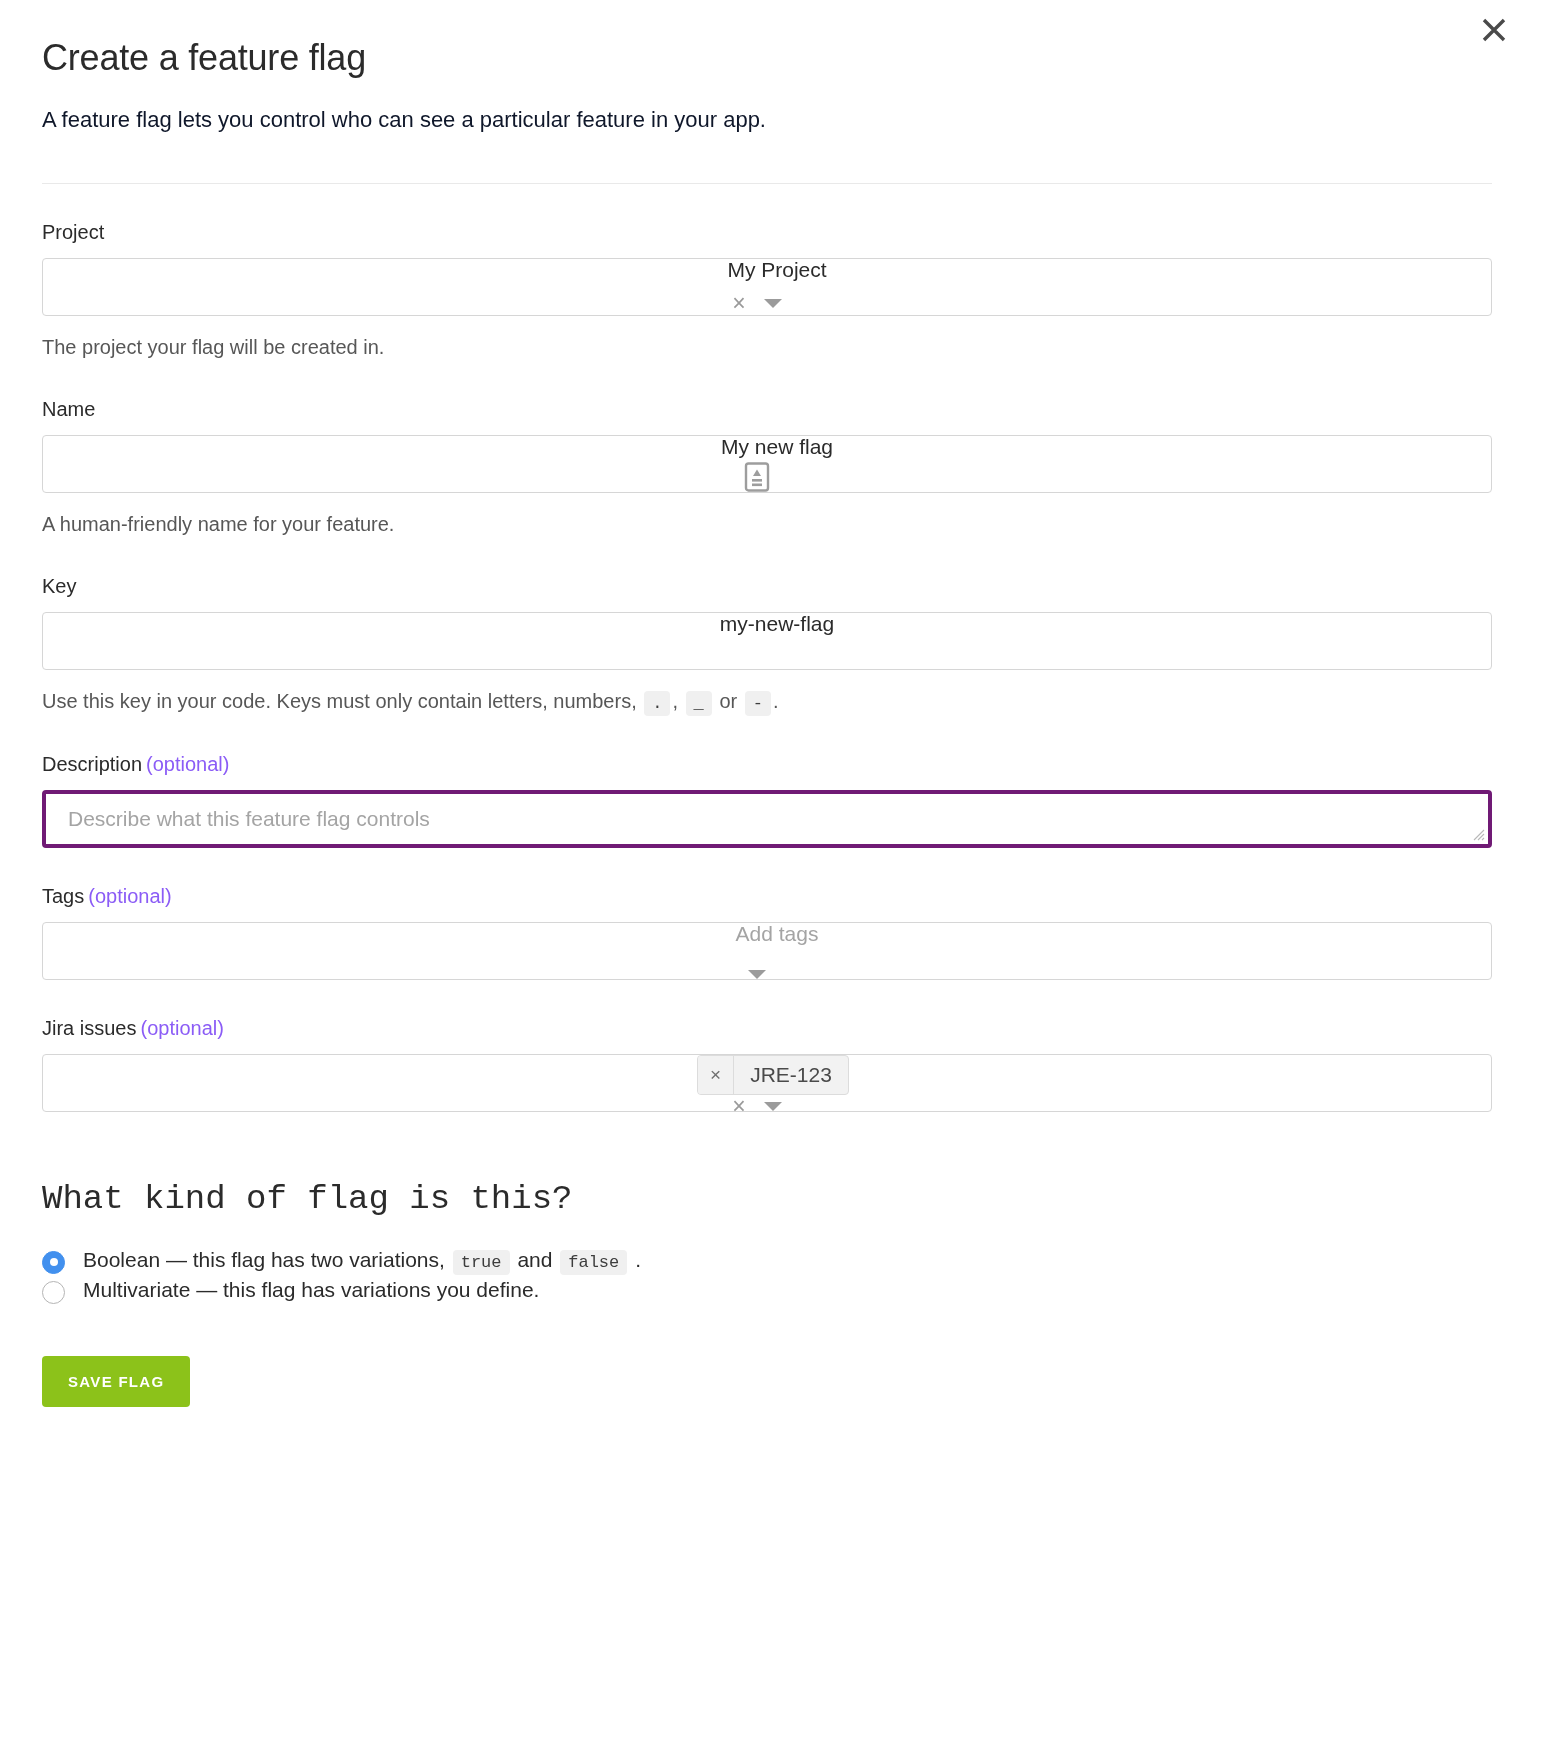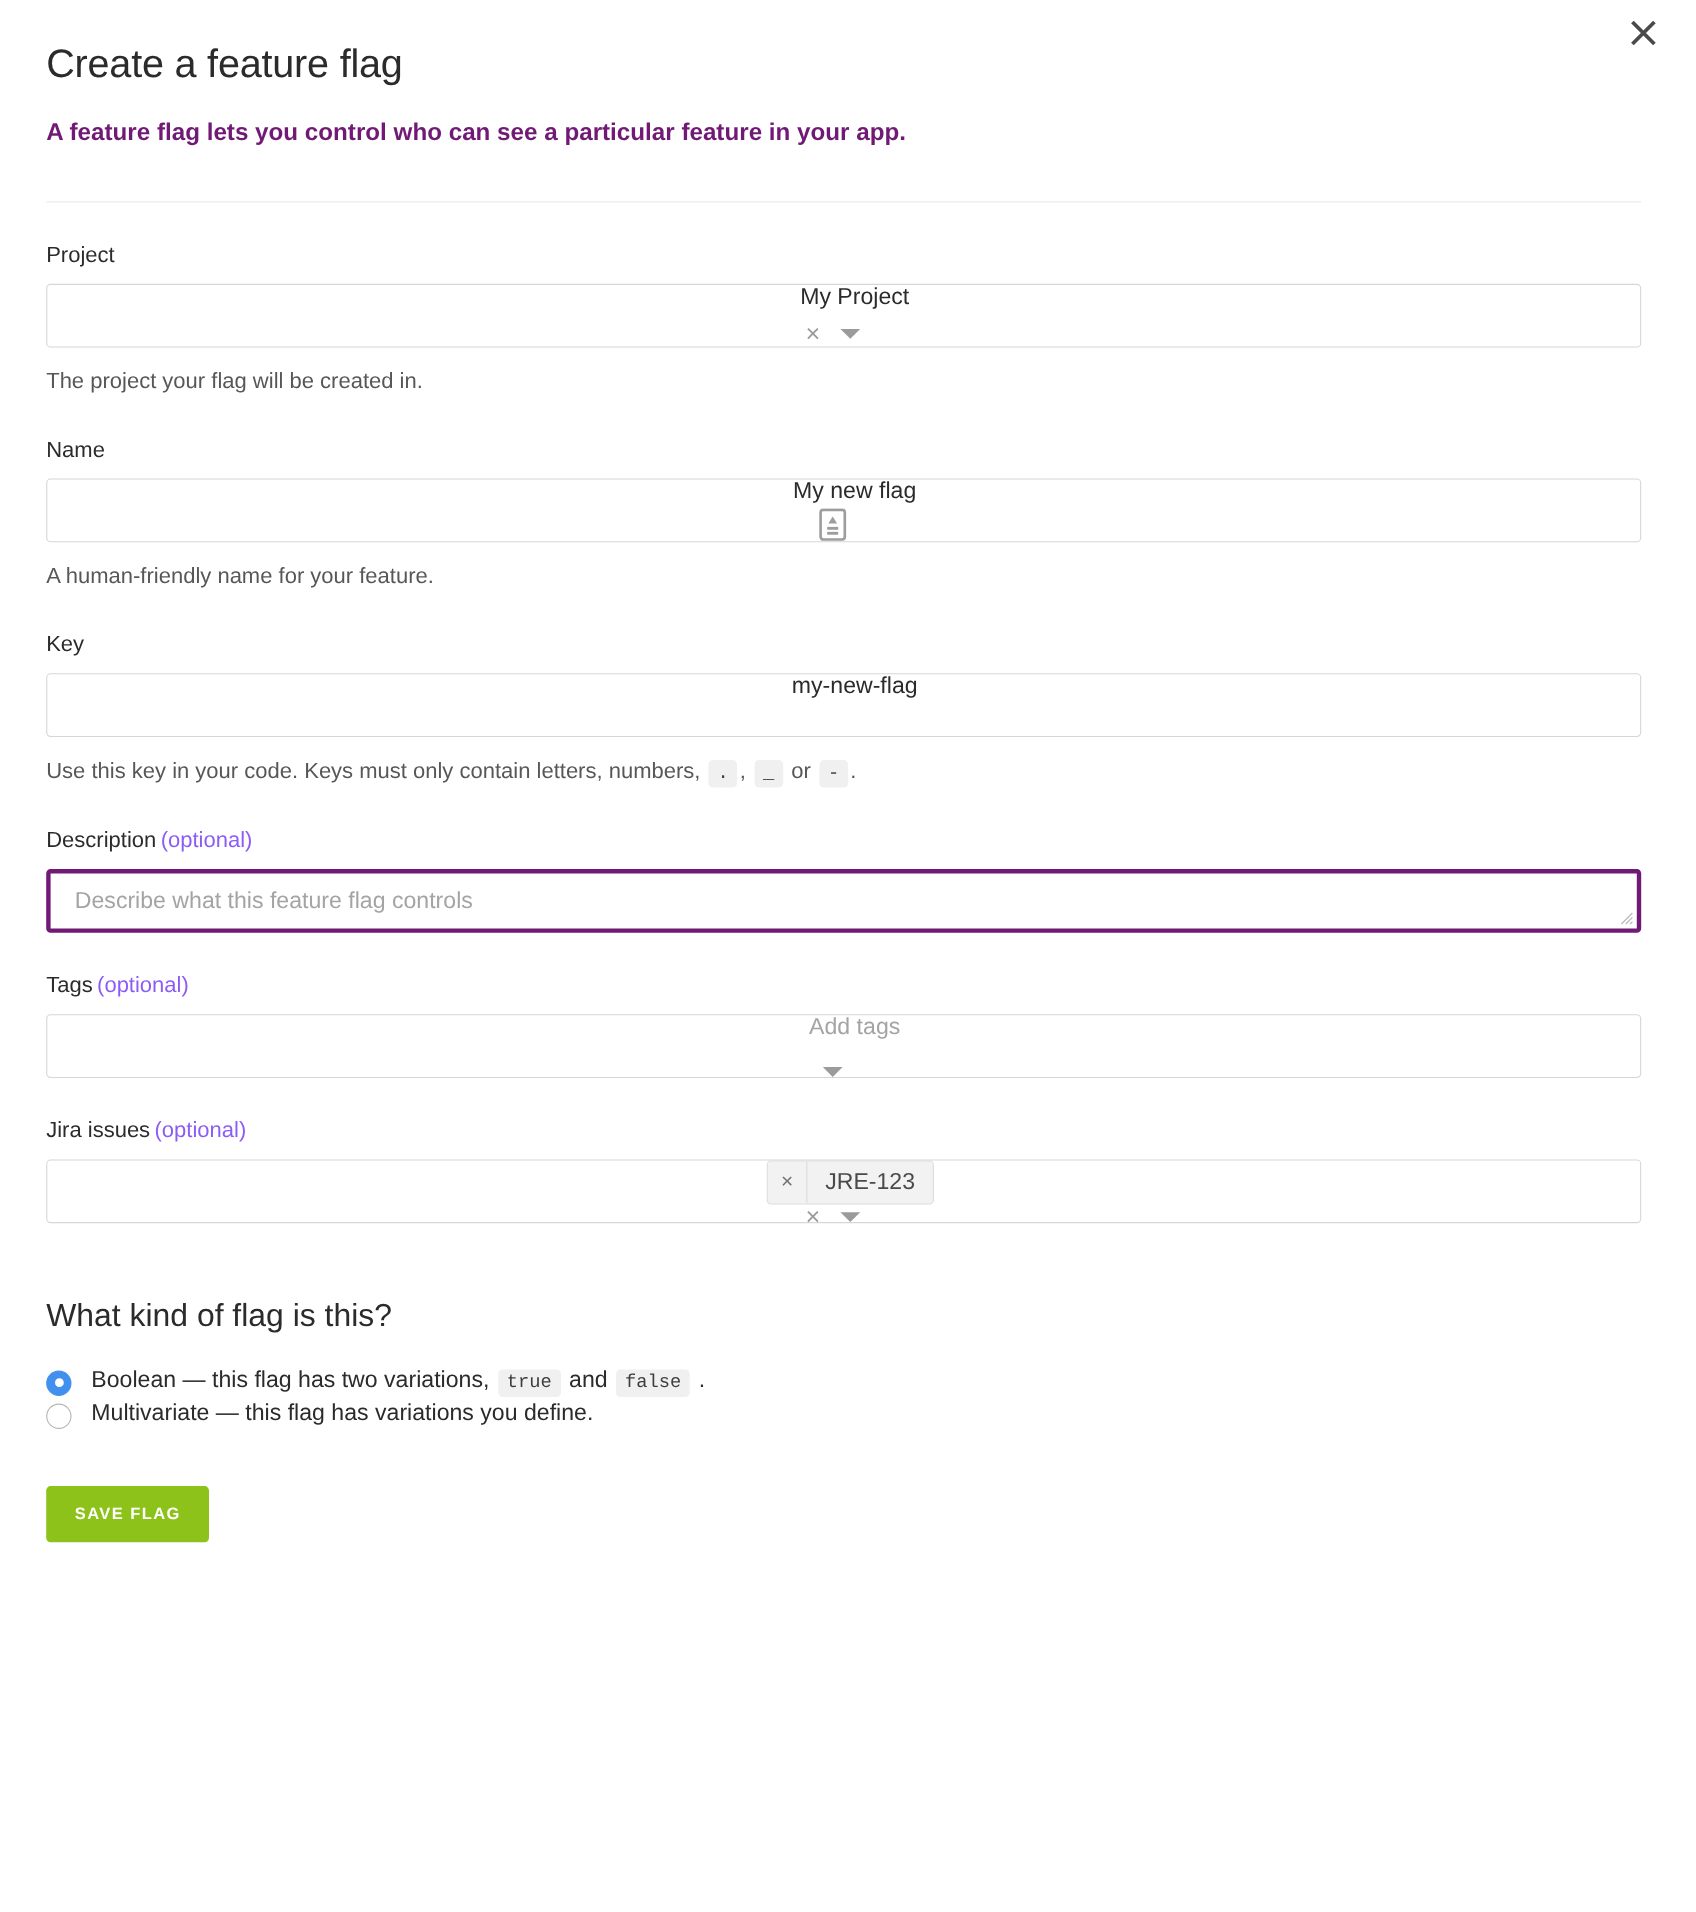--- a/index.html
+++ b/index.html
@@ -49,25 +49,25 @@
     font-size: 36px;
     font-weight: 400;
     color: #2b2b2b;
     letter-spacing: -0.2px;
     margin: 0;
     padding-top: 36px;
     line-height: 1.2;
   }
   .subtitle {
     font-size: 22px;
-    color: #701a75;
+    color: #0f172a;
     margin: 0;
     padding-top: 27px;
     line-height: 1.3;
-    font-weight: 700;
+    font-weight: 400;
   }
   .divider {
     height: 1px;
     background: #e9e9e9;
     margin-top: 48px;
     margin-bottom: 0;
   }
 
   
   .field-group { padding-top: 36px; }
@@ -210,26 +210,27 @@
   .token-label {
     display: flex;
     align-items: center;
     padding: 0 16px;
     font-size: 21px;
     color: #4a4a4a;
   }
 
   
   .section-title {
-    font-size: 29px;
+    font-size: 34px;
     font-weight: 400;
     color: #2b2b2b;
     margin: 0;
     padding-top: 68px;
     padding-bottom: 6px;
+    font-family: Liberation Mono, monospace;
   }
 
   .option-row {
     display: flex;
     align-items: flex-start;
     margin-top: 24px;
     line-height: 1;
   }
   .option-row.tight { margin-top: 4px; }
 

